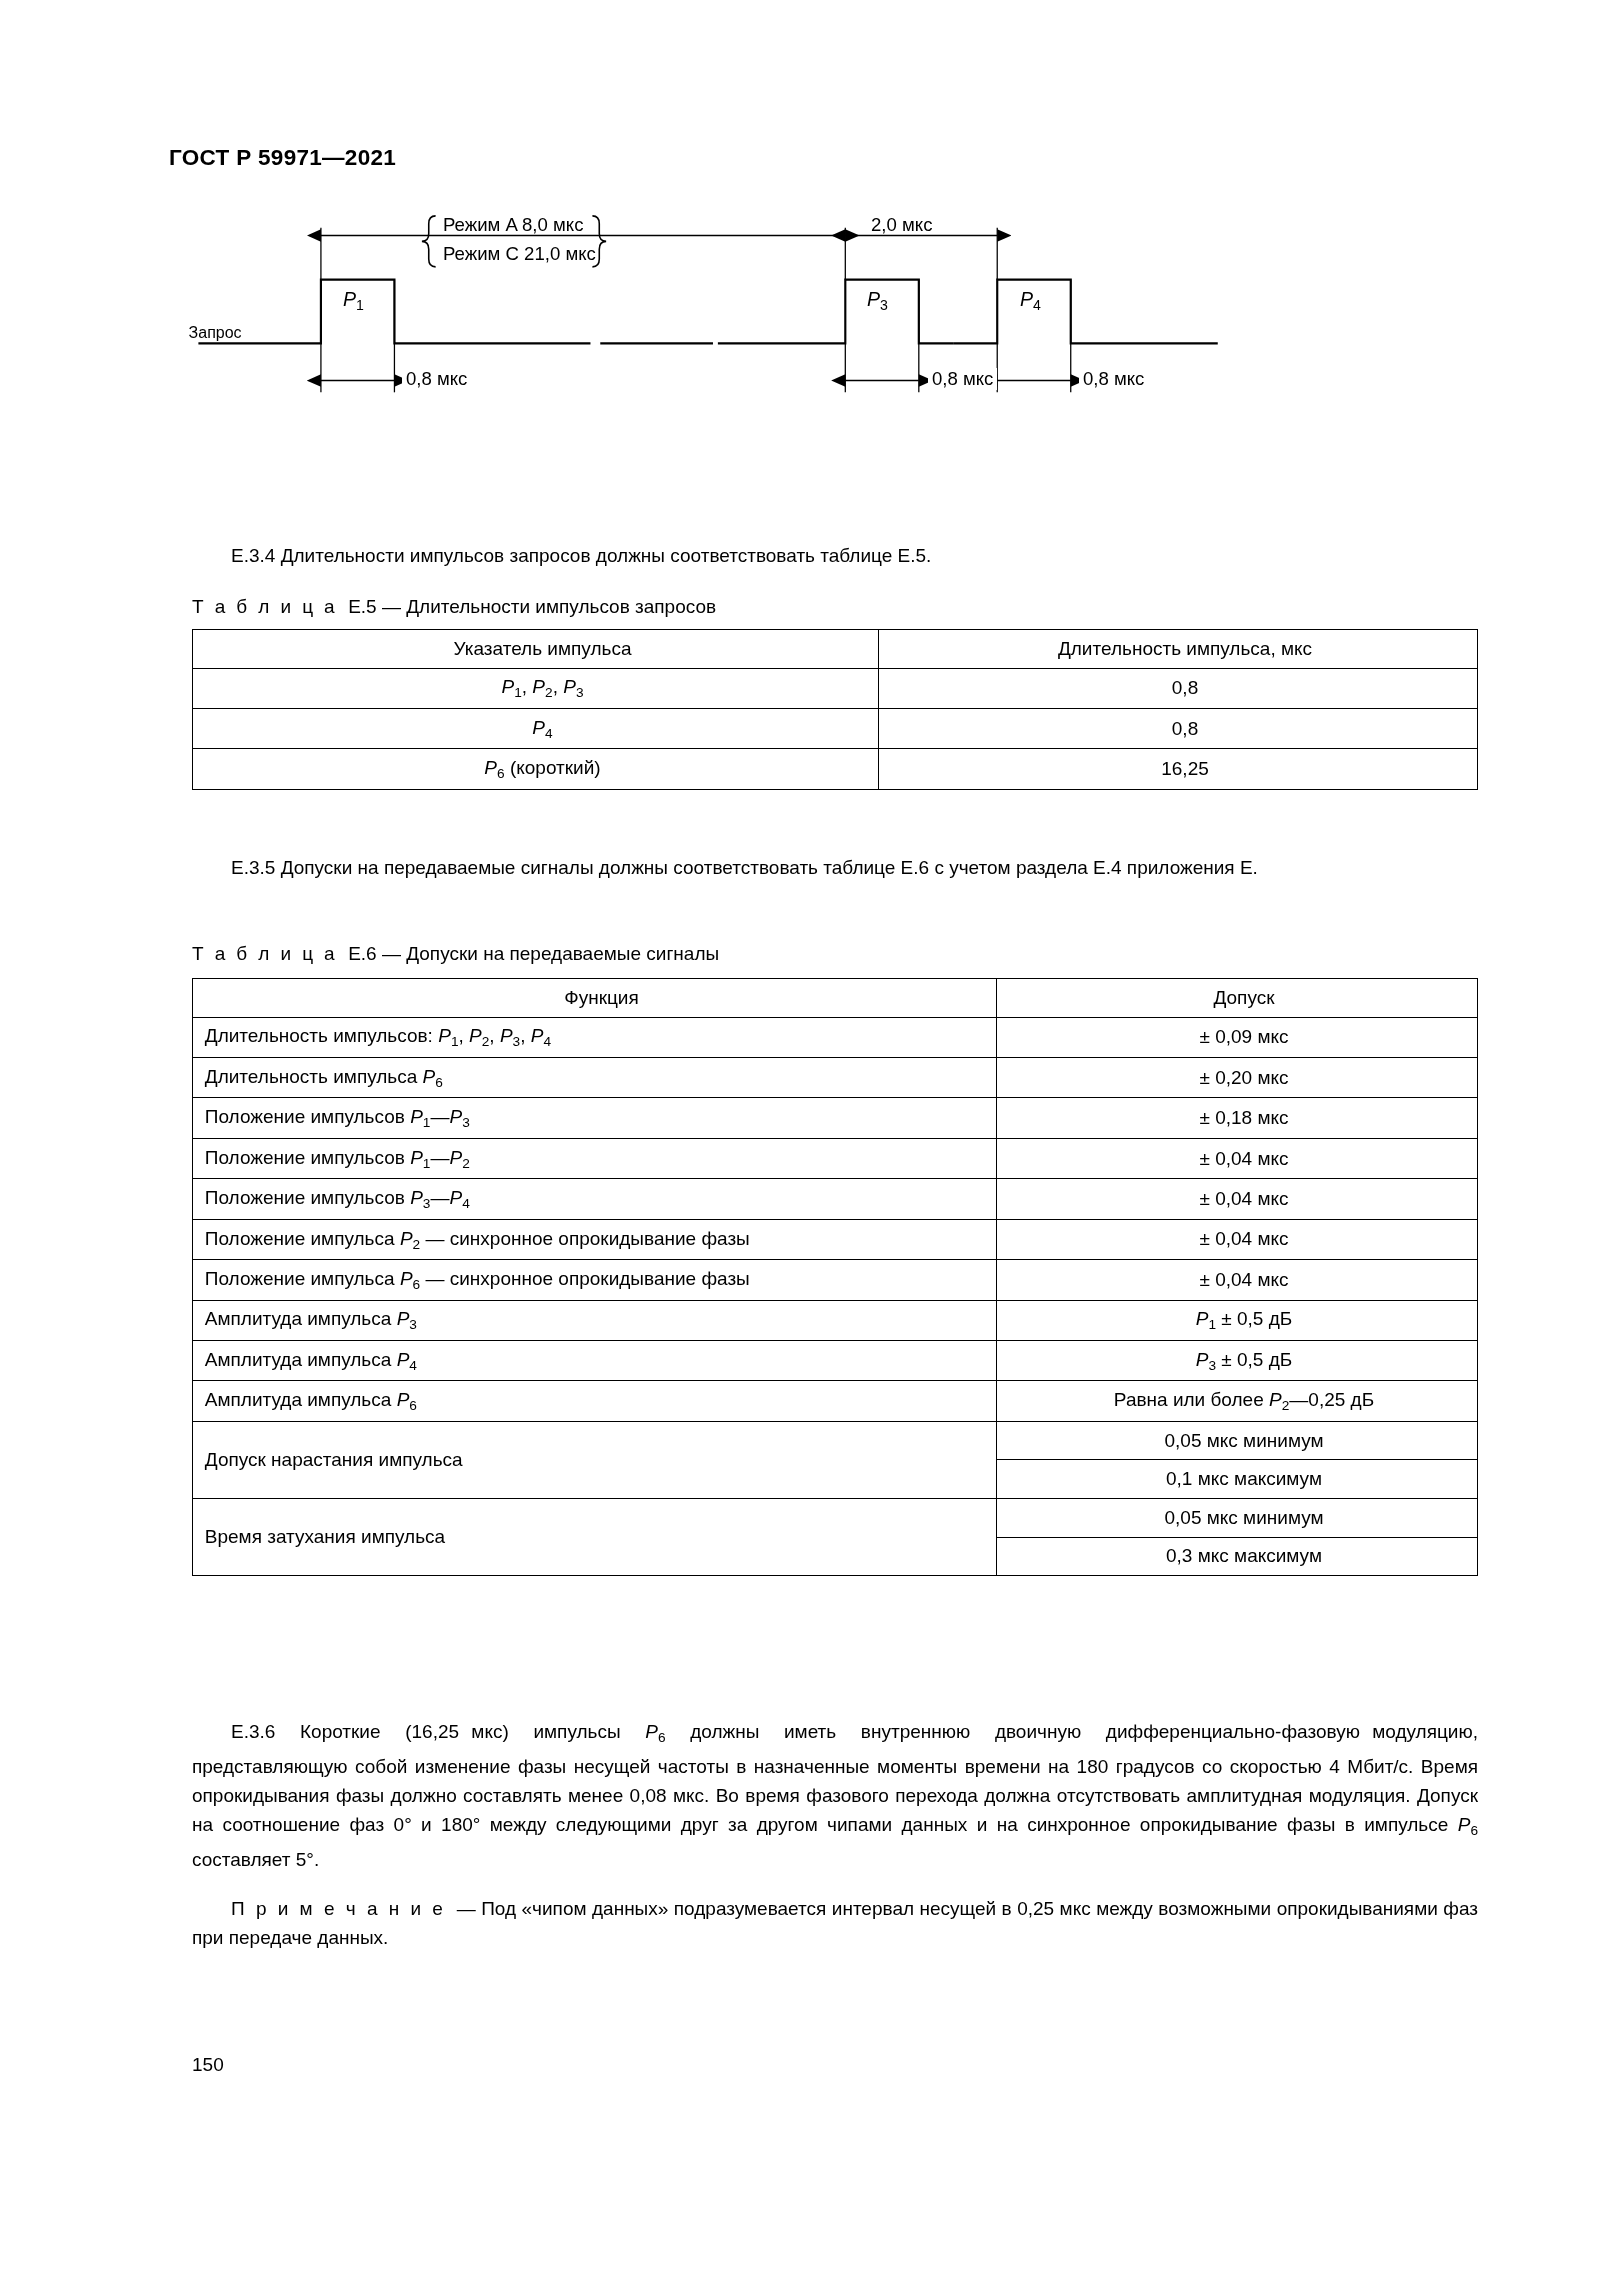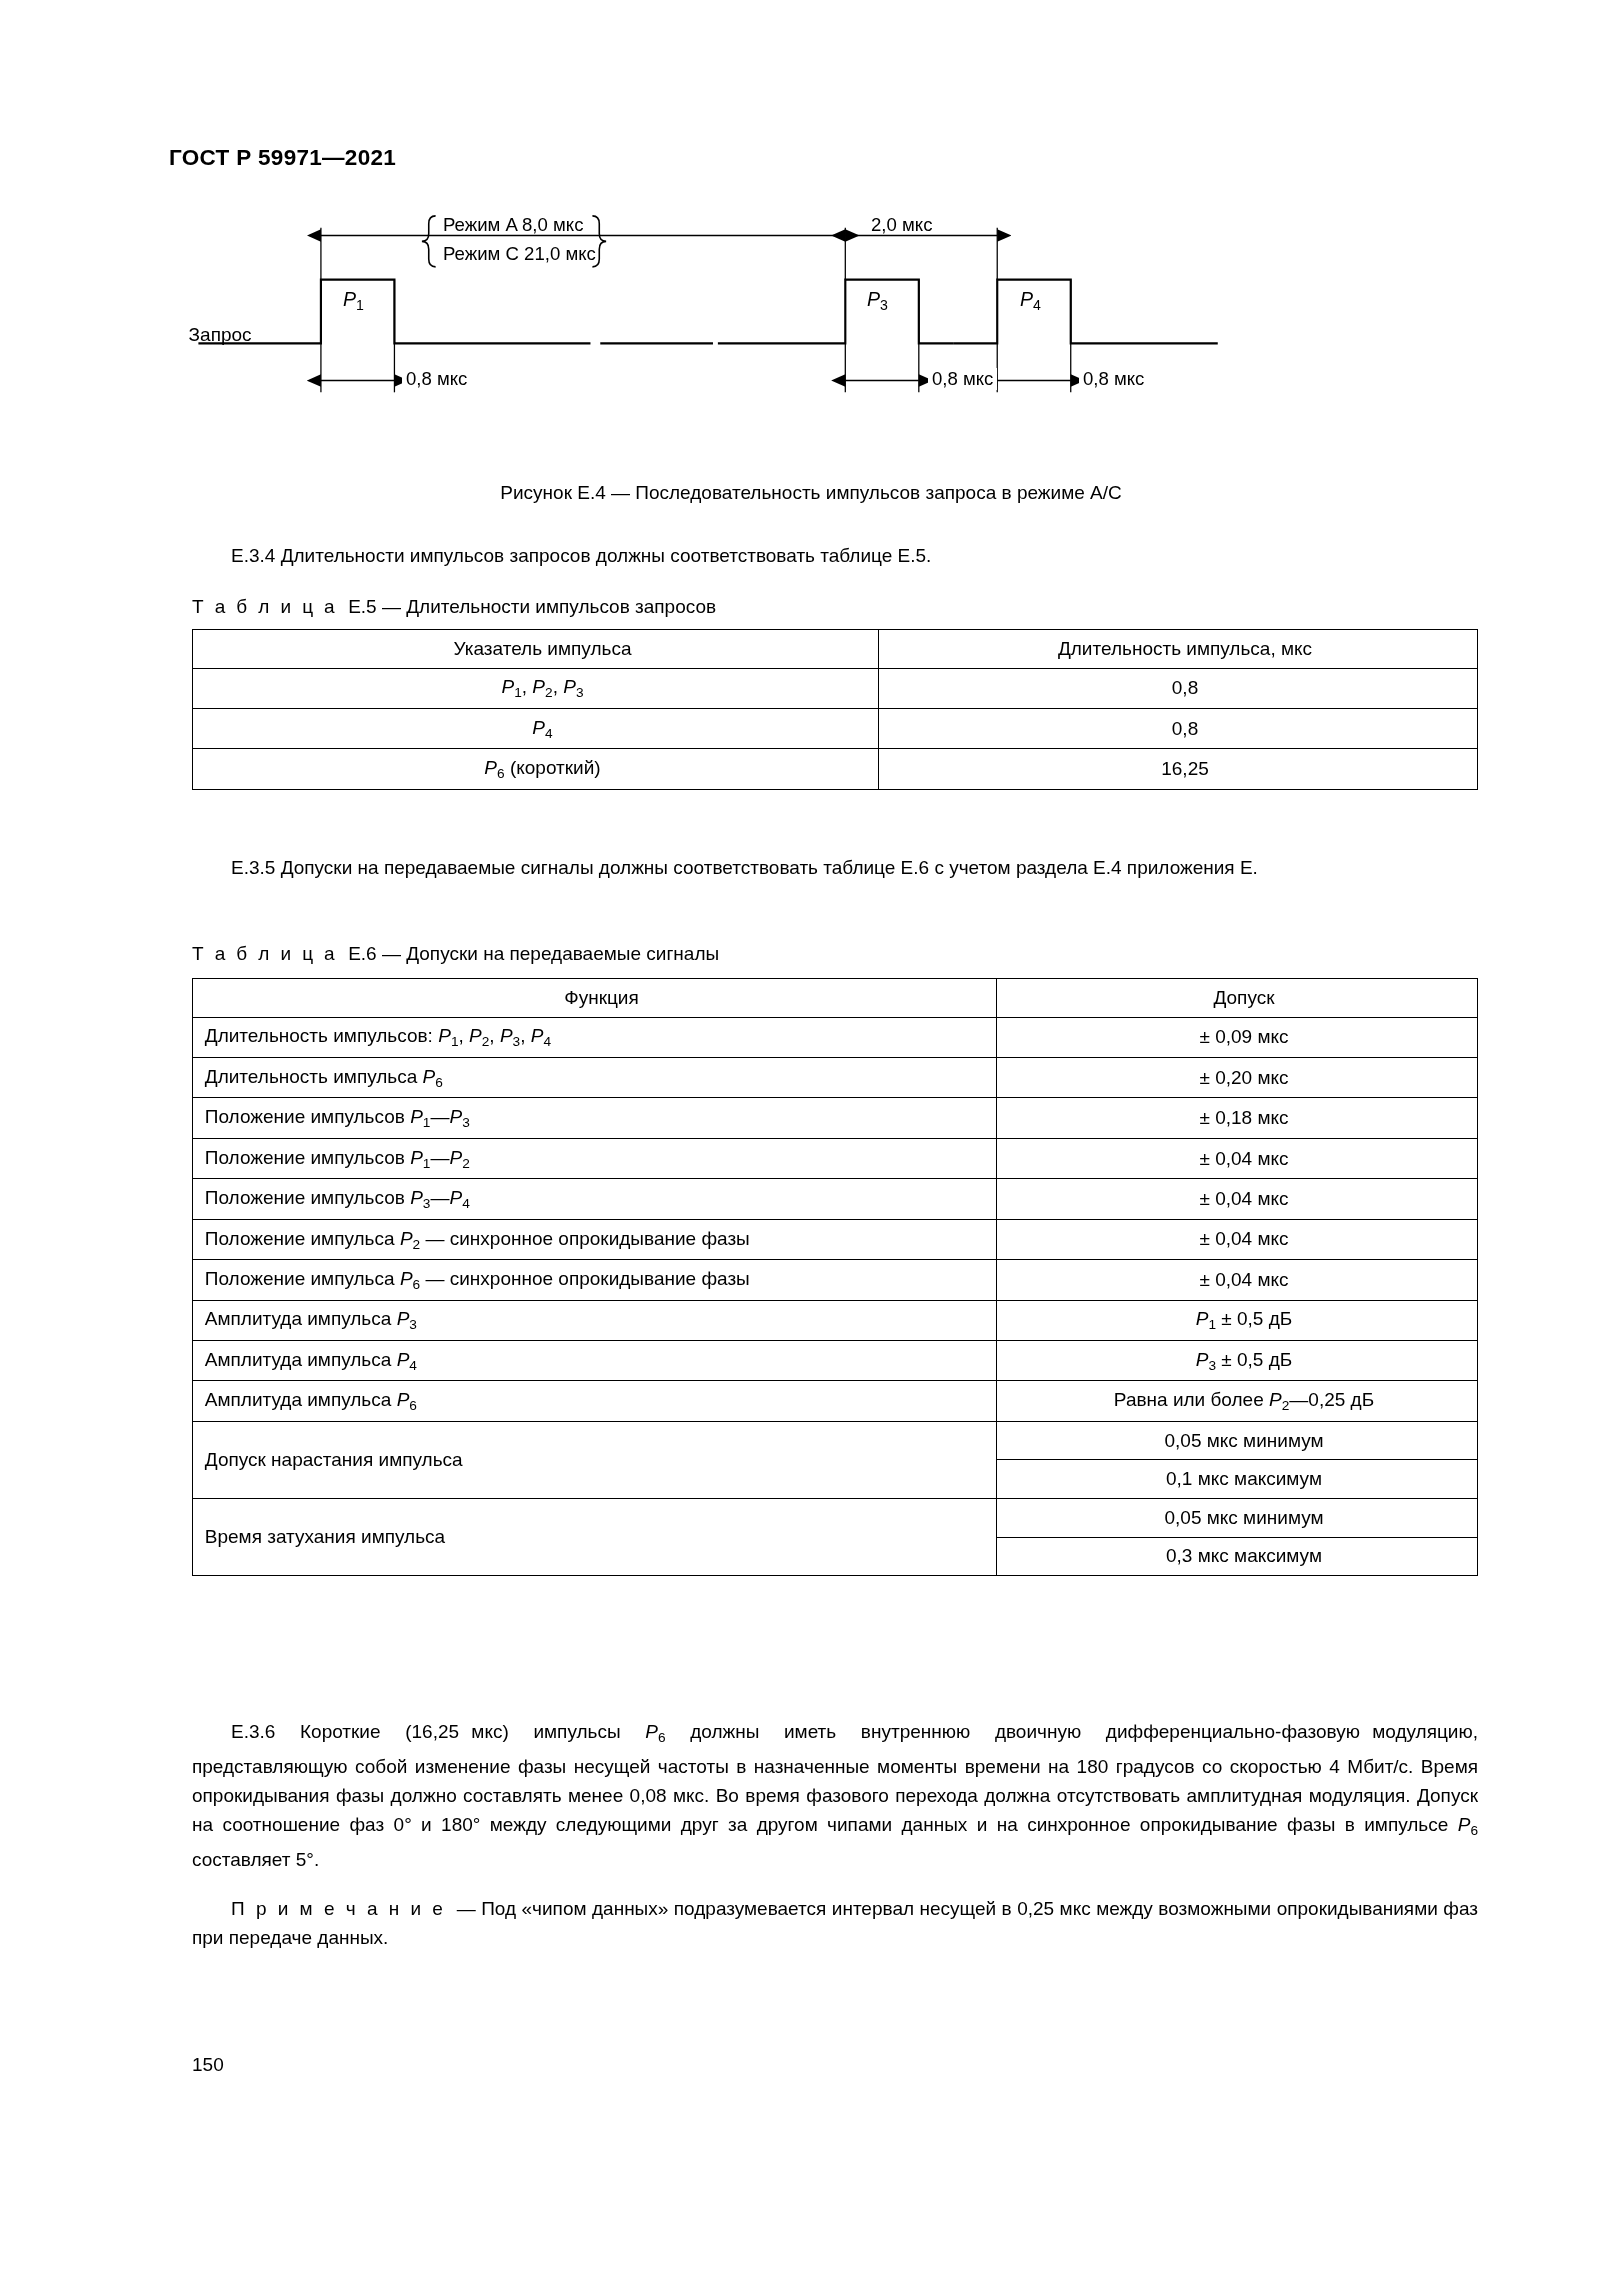--- a/index.html
+++ b/index.html
@@ -126,21 +126,21 @@
       <line x1="690" y1="30" x2="845" y2="30" stroke="#000" stroke-width="1.6" marker-start="url(#arrL)" marker-end="url(#arrR)"></line>
 
       <line x1="155" y1="178" x2="230" y2="178" stroke="#000" stroke-width="1.6" marker-start="url(#arrL)" marker-end="url(#arrR)"></line>
       <line x1="690" y1="178" x2="765" y2="178" stroke="#000" stroke-width="1.6" marker-start="url(#arrL)" marker-end="url(#arrR)"></line>
       <line x1="845" y1="178" x2="920" y2="178" stroke="#000" stroke-width="1.6" marker-start="url(#arrL)" marker-end="url(#arrR)"></line>
 
       <path d="M272,10 q-7,0 -7,8 v10 q0,8 -7,8 q7,0 7,8 v10 q0,8 7,8" fill="none" stroke="#000" stroke-width="1.6"></path>
       <path d="M432,10 q7,0 7,8 v10 q0,8 7,8 q-7,0 -7,8 v10 q0,8 -7,8" fill="none" stroke="#000" stroke-width="1.6"></path>
     </svg>
 
-    <div style="position:absolute;left:19.6px;top:118px;font-size:19px;">Запрос</div>
+    <div style="position:absolute;left:19.6px;top:118px;font-size:16px;">Запрос</div>
 
     <div style="position:absolute;left:274px;top:7.8px;font-size:18.6px;">Режим A 8,0 мкс</div>
     <div style="position:absolute;left:274px;top:37px;font-size:18.6px;">Режим C 21,0 мкс</div>
 
     <div style="position:absolute;left:702px;top:7.8px;font-size:18.6px;">2,0 мкс</div>
 
     <div style="position:absolute;left:174px;top:82px;font-size:19.6px;text-align:center;">
       <i>P</i><sub>1</sub>
     </div>
     <div style="position:absolute;left:698px;top:82px;font-size:19.6px;">
@@ -148,21 +148,20 @@
     </div>
     <div style="position:absolute;left:851px;top:82px;font-size:19.6px;">
       <i>P</i><sub>4</sub>
     </div>
 
     <div style="position:absolute;left:233px;top:162px;font-size:18.6px;background:#fff;padding:0 3.9px;">0,8 мкс</div>
     <div style="position:absolute;left:759px;top:162px;font-size:18.6px;background:#fff;padding:0 3.9px;">0,8 мкс</div>
     <div style="position:absolute;left:910px;top:162px;font-size:18.6px;background:#fff;padding:0 3.9px;">0,8 мкс</div>
   </div>
 
-  <div class="fig-caption" style="left:169px; top:482px; width:1284px;">Рисунок Е.4 — Последовательность импульсов запроса в режиме A/C</div>
 
   <div class="para indent" style="left:192px; top:541px; width:1255px;">Е.3.4 Длительности импульсов запросов должны соответствовать таблице Е.5.</div>
 
   <div class="tbl-title" style="left:192px; top:596px;">
     <span class="sp">Т а б л и ц а</span>&nbsp; Е.5 — Длительности импульсов запросов
   </div>
 
   <table style="left:192px; top:629px; width:1286px;">
     <thead>
       <tr>

